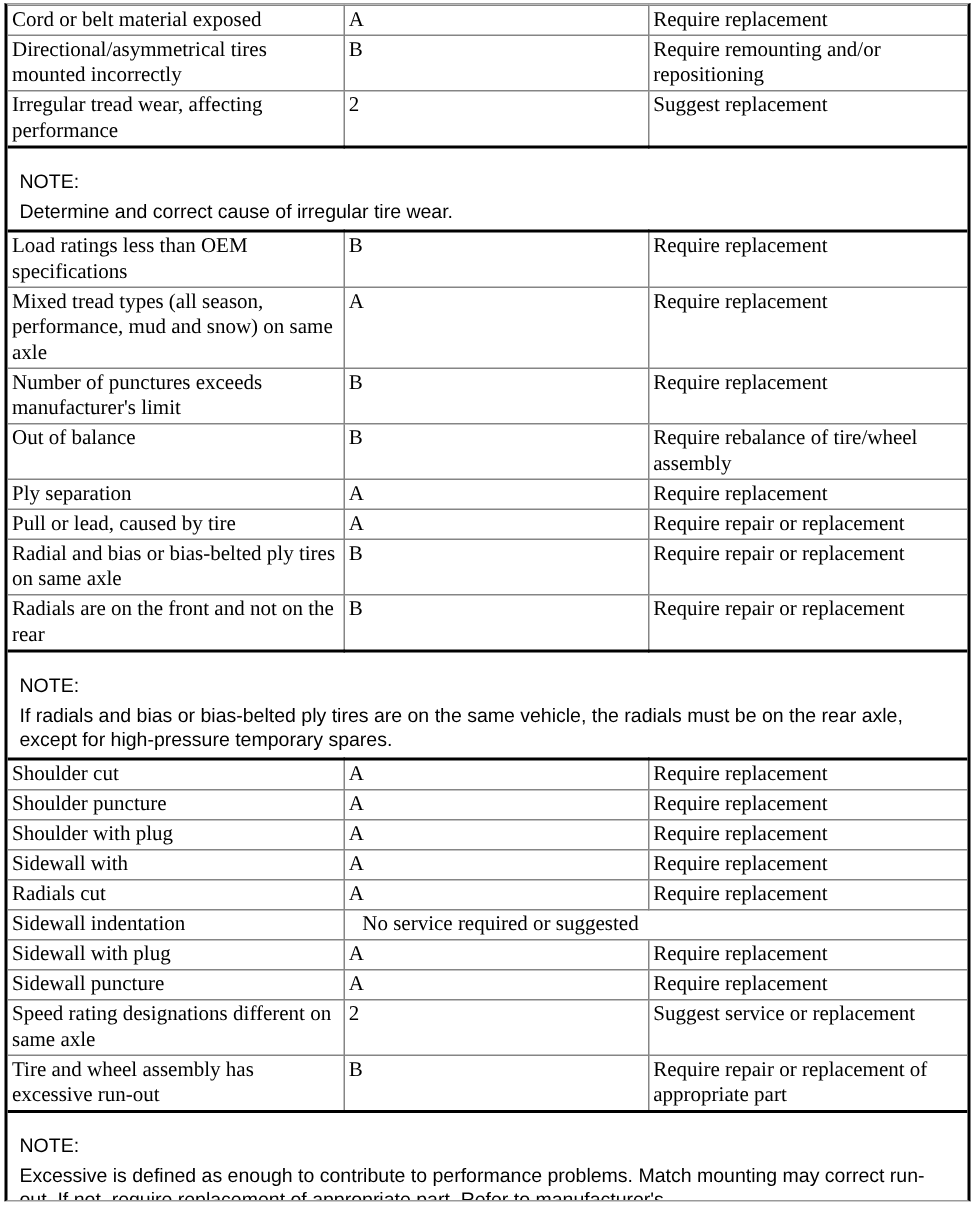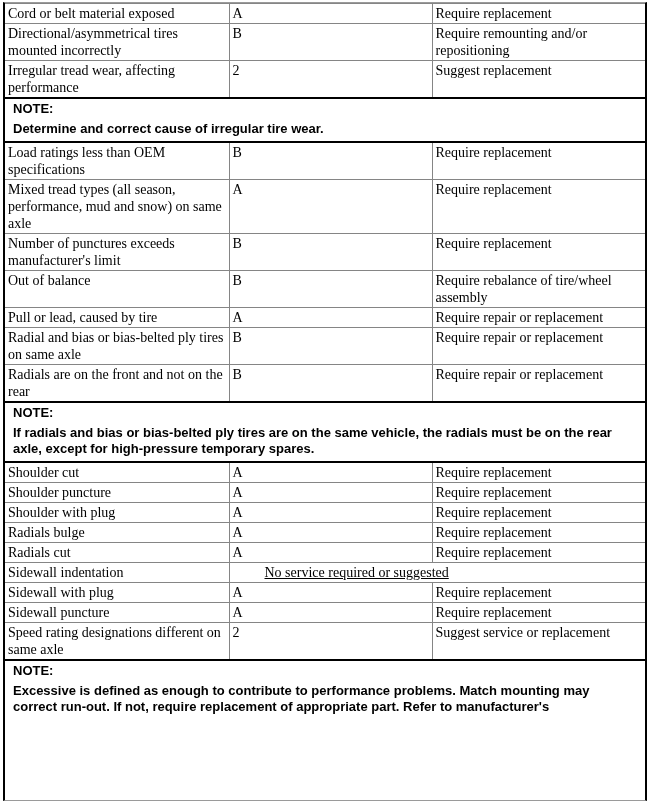--- a/index.html
+++ b/index.html
@@ -43,30 +43,30 @@
     border: 1px solid #858585;
     vertical-align: top;
     padding: 1px 3px 1px 3px;
     font-family: "Liberation Serif", "DejaVu Serif", serif;
     font-size: 14px;
     line-height: 17px;
     color: #000000;
   }
   td.cell:first-child { border-left: none; }
   td.cell:last-child { border-right: none; margin-left: 24px; }
-  td.merged { padding-left: 35px; text-decoration: underline; }
+  td.merged { padding-left: 12px; }
   tr.note-row td.note-cell {
     border-top: 2px solid #000000;
     border-bottom: 2px solid #000000;
     border-left: none;
     border-right: none;
-    padding: 2px 8px 4px 8px;
+    padding: 14px 8px 4px 8px;
     vertical-align: top;
     font-family: "Liberation Sans", "DejaVu Sans", sans-serif;
-    font-weight: bold;
+    font-weight: normal;
     font-size: 13px;
     line-height: 16px;
     color: #000000;
   }
   .note-label { margin-bottom: 4px; }
   .note-text { max-width: 622px; }
   tbody tr:last-child td.note-cell {
     border-bottom: none;
     height: 62px;
   }
@@ -126,20 +126,25 @@
     <td class="cell">B</td>
     <td class="cell">Require replacement</td>
   </tr>
 
   <tr>
     <td class="cell">Out of balance</td>
     <td class="cell">B</td>
     <td class="cell">Require rebalance of tire/wheel assembly</td>
   </tr>
 
+  <tr>
+    <td class="cell">Ply separation</td>
+    <td class="cell">A</td>
+    <td class="cell">Require replacement</td>
+  </tr>
 
   <tr>
     <td class="cell">Pull or lead, caused by tire</td>
     <td class="cell">A</td>
     <td class="cell">Require repair or replacement</td>
   </tr>
 
   <tr>
     <td class="cell">Radial and bias or bias-belted ply tires on same axle</td>
     <td class="cell">B</td>
@@ -172,21 +177,21 @@
     <td class="cell">Require replacement</td>
   </tr>
 
   <tr>
     <td class="cell">Shoulder with plug</td>
     <td class="cell">A</td>
     <td class="cell">Require replacement</td>
   </tr>
 
   <tr>
-    <td class="cell">Radials bulge</td>
+    <td class="cell">Sidewall with</td>
     <td class="cell">A</td>
     <td class="cell">Require replacement</td>
   </tr>
 
   <tr>
     <td class="cell">Radials cut</td>
     <td class="cell">A</td>
     <td class="cell">Require replacement</td>
   </tr>
 
@@ -206,20 +211,25 @@
     <td class="cell">A</td>
     <td class="cell">Require replacement</td>
   </tr>
 
   <tr>
     <td class="cell">Speed rating designations different on same axle</td>
     <td class="cell">2</td>
     <td class="cell">Suggest service or replacement</td>
   </tr>
 
+  <tr>
+    <td class="cell">Tire and wheel assembly has excessive run-out</td>
+    <td class="cell">B</td>
+    <td class="cell">Require repair or replacement of appropriate part</td>
+  </tr>
 
   <tr class="note-row">
     <td class="note-cell" colspan="3">
       <div class="note-label">NOTE:</div>
       <div class="note-text">Excessive is defined as enough to contribute to performance problems. Match mounting may correct run-out. If not, require replacement of appropriate part. Refer to manufacturer's</div>
     </td>
   </tr>
 </tbody>
     </table>
   </div>

